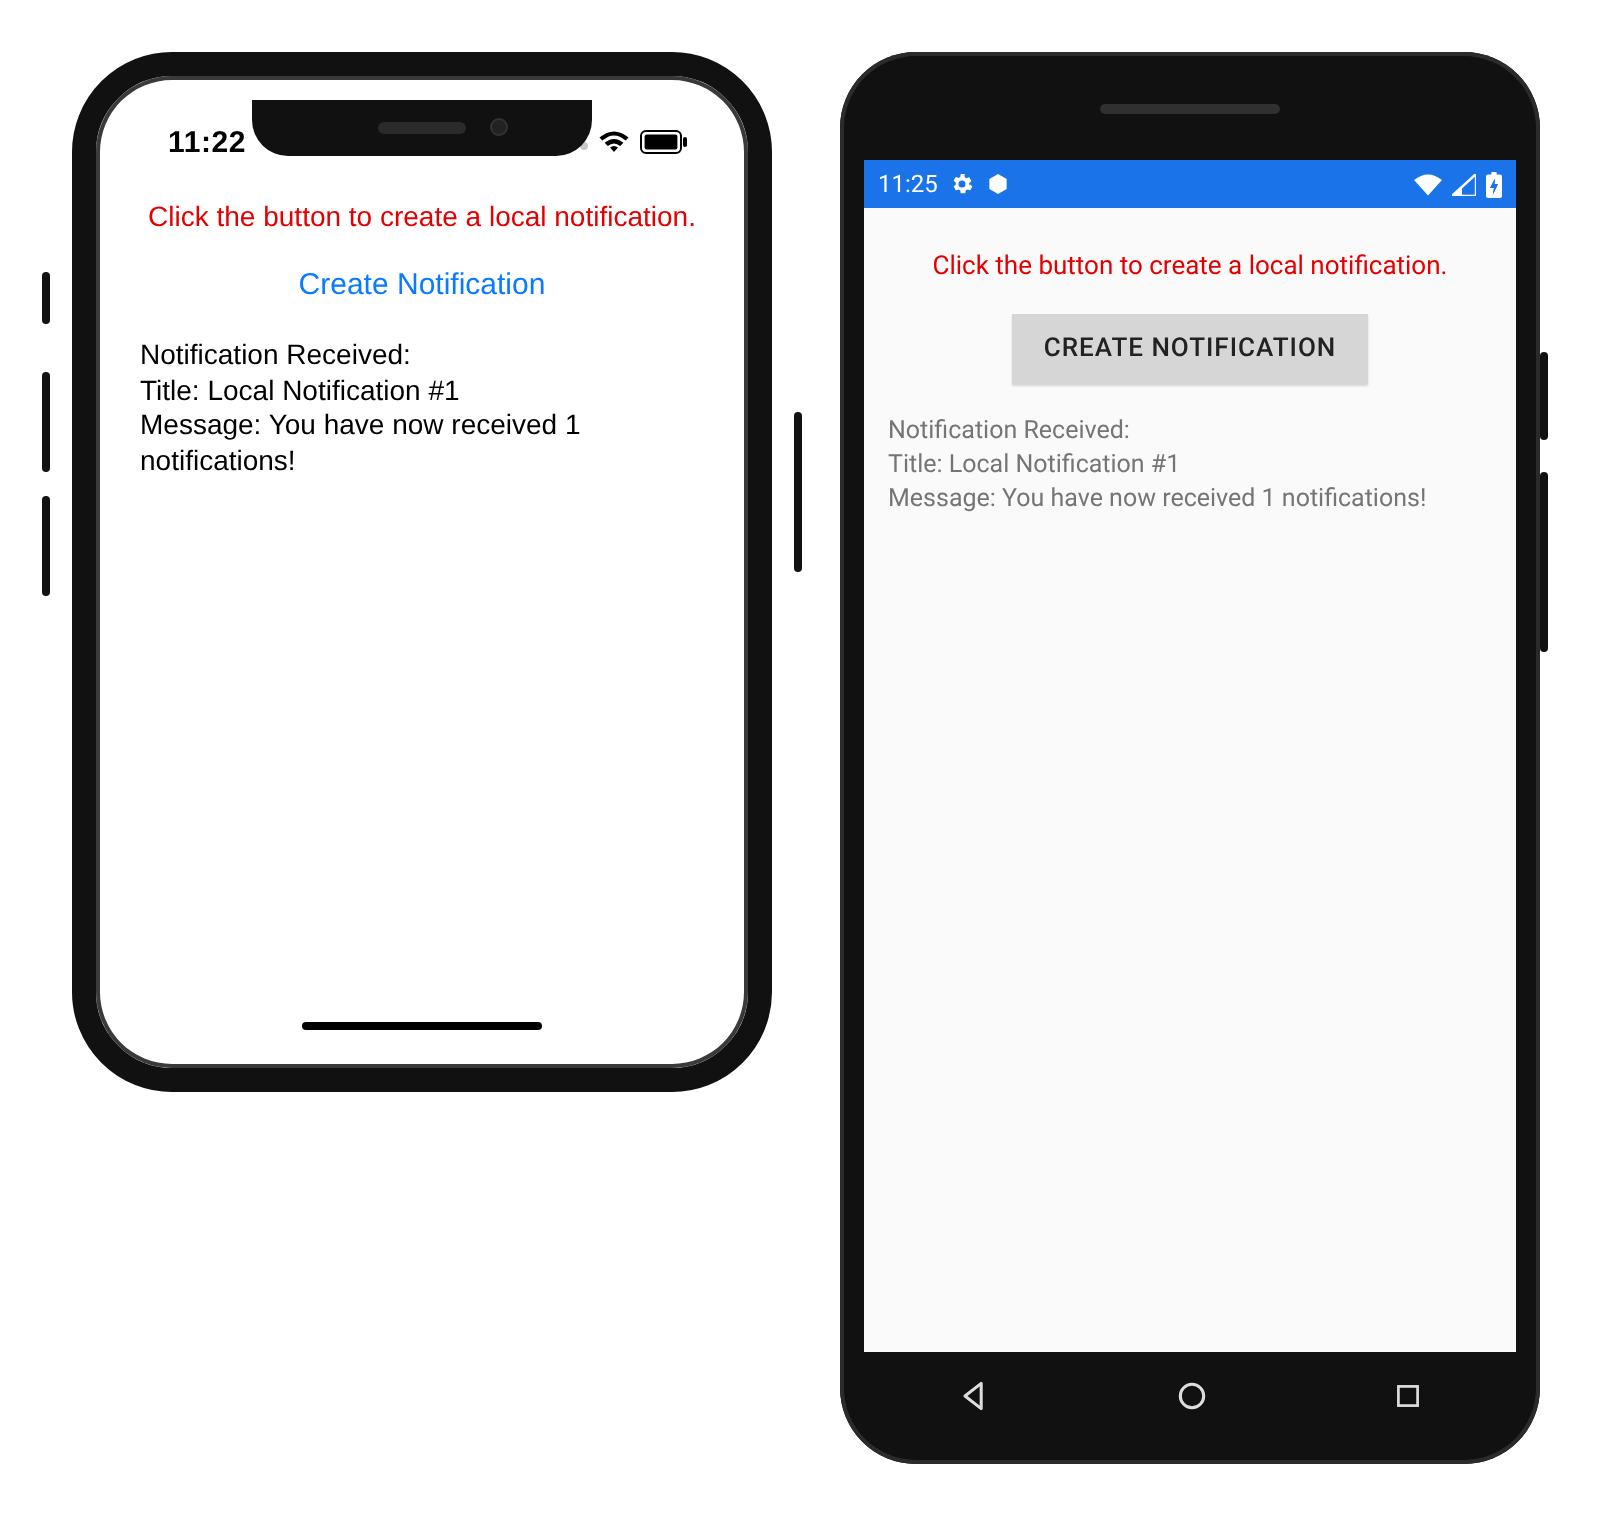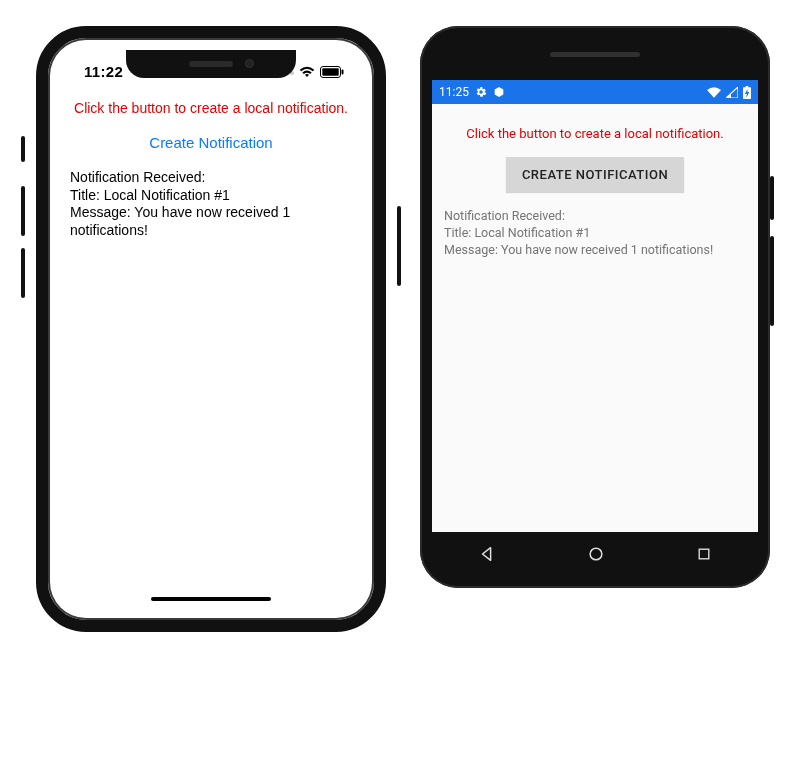--- a/index.html
+++ b/index.html
@@ -12,21 +12,21 @@
     font-family: -apple-system, "Helvetica Neue", Arial, sans-serif;
     overflow: hidden;
   }
 
   
   .iphone {
     position: absolute;
     left: 36px;
     top: 26px;
     width: 350px;
-    height: 606px;
+    height: 520px;
   }
   .iphone-body {
     position: absolute;
     inset: 0;
     border-radius: 50px;
     background: #fff;
     border: 12px solid #111;
     box-shadow: inset 0 0 0 2px #3a3a3a;
   }
   .iphone-screen {
@@ -123,21 +123,21 @@
     font-size: 14px;
     line-height: 1.25;
   }
 
   
   .pixel {
     position: absolute;
     left: 420px;
     top: 26px;
     width: 350px;
-    height: 562px;
+    height: 706px;
   }
   .pixel-body {
     position: absolute;
     inset: 0;
     background: #111;
     border-radius: 38px;
     box-shadow: inset 0 0 0 2px #2b2b2b;
   }
   .pixel-screen {
     position: absolute;

